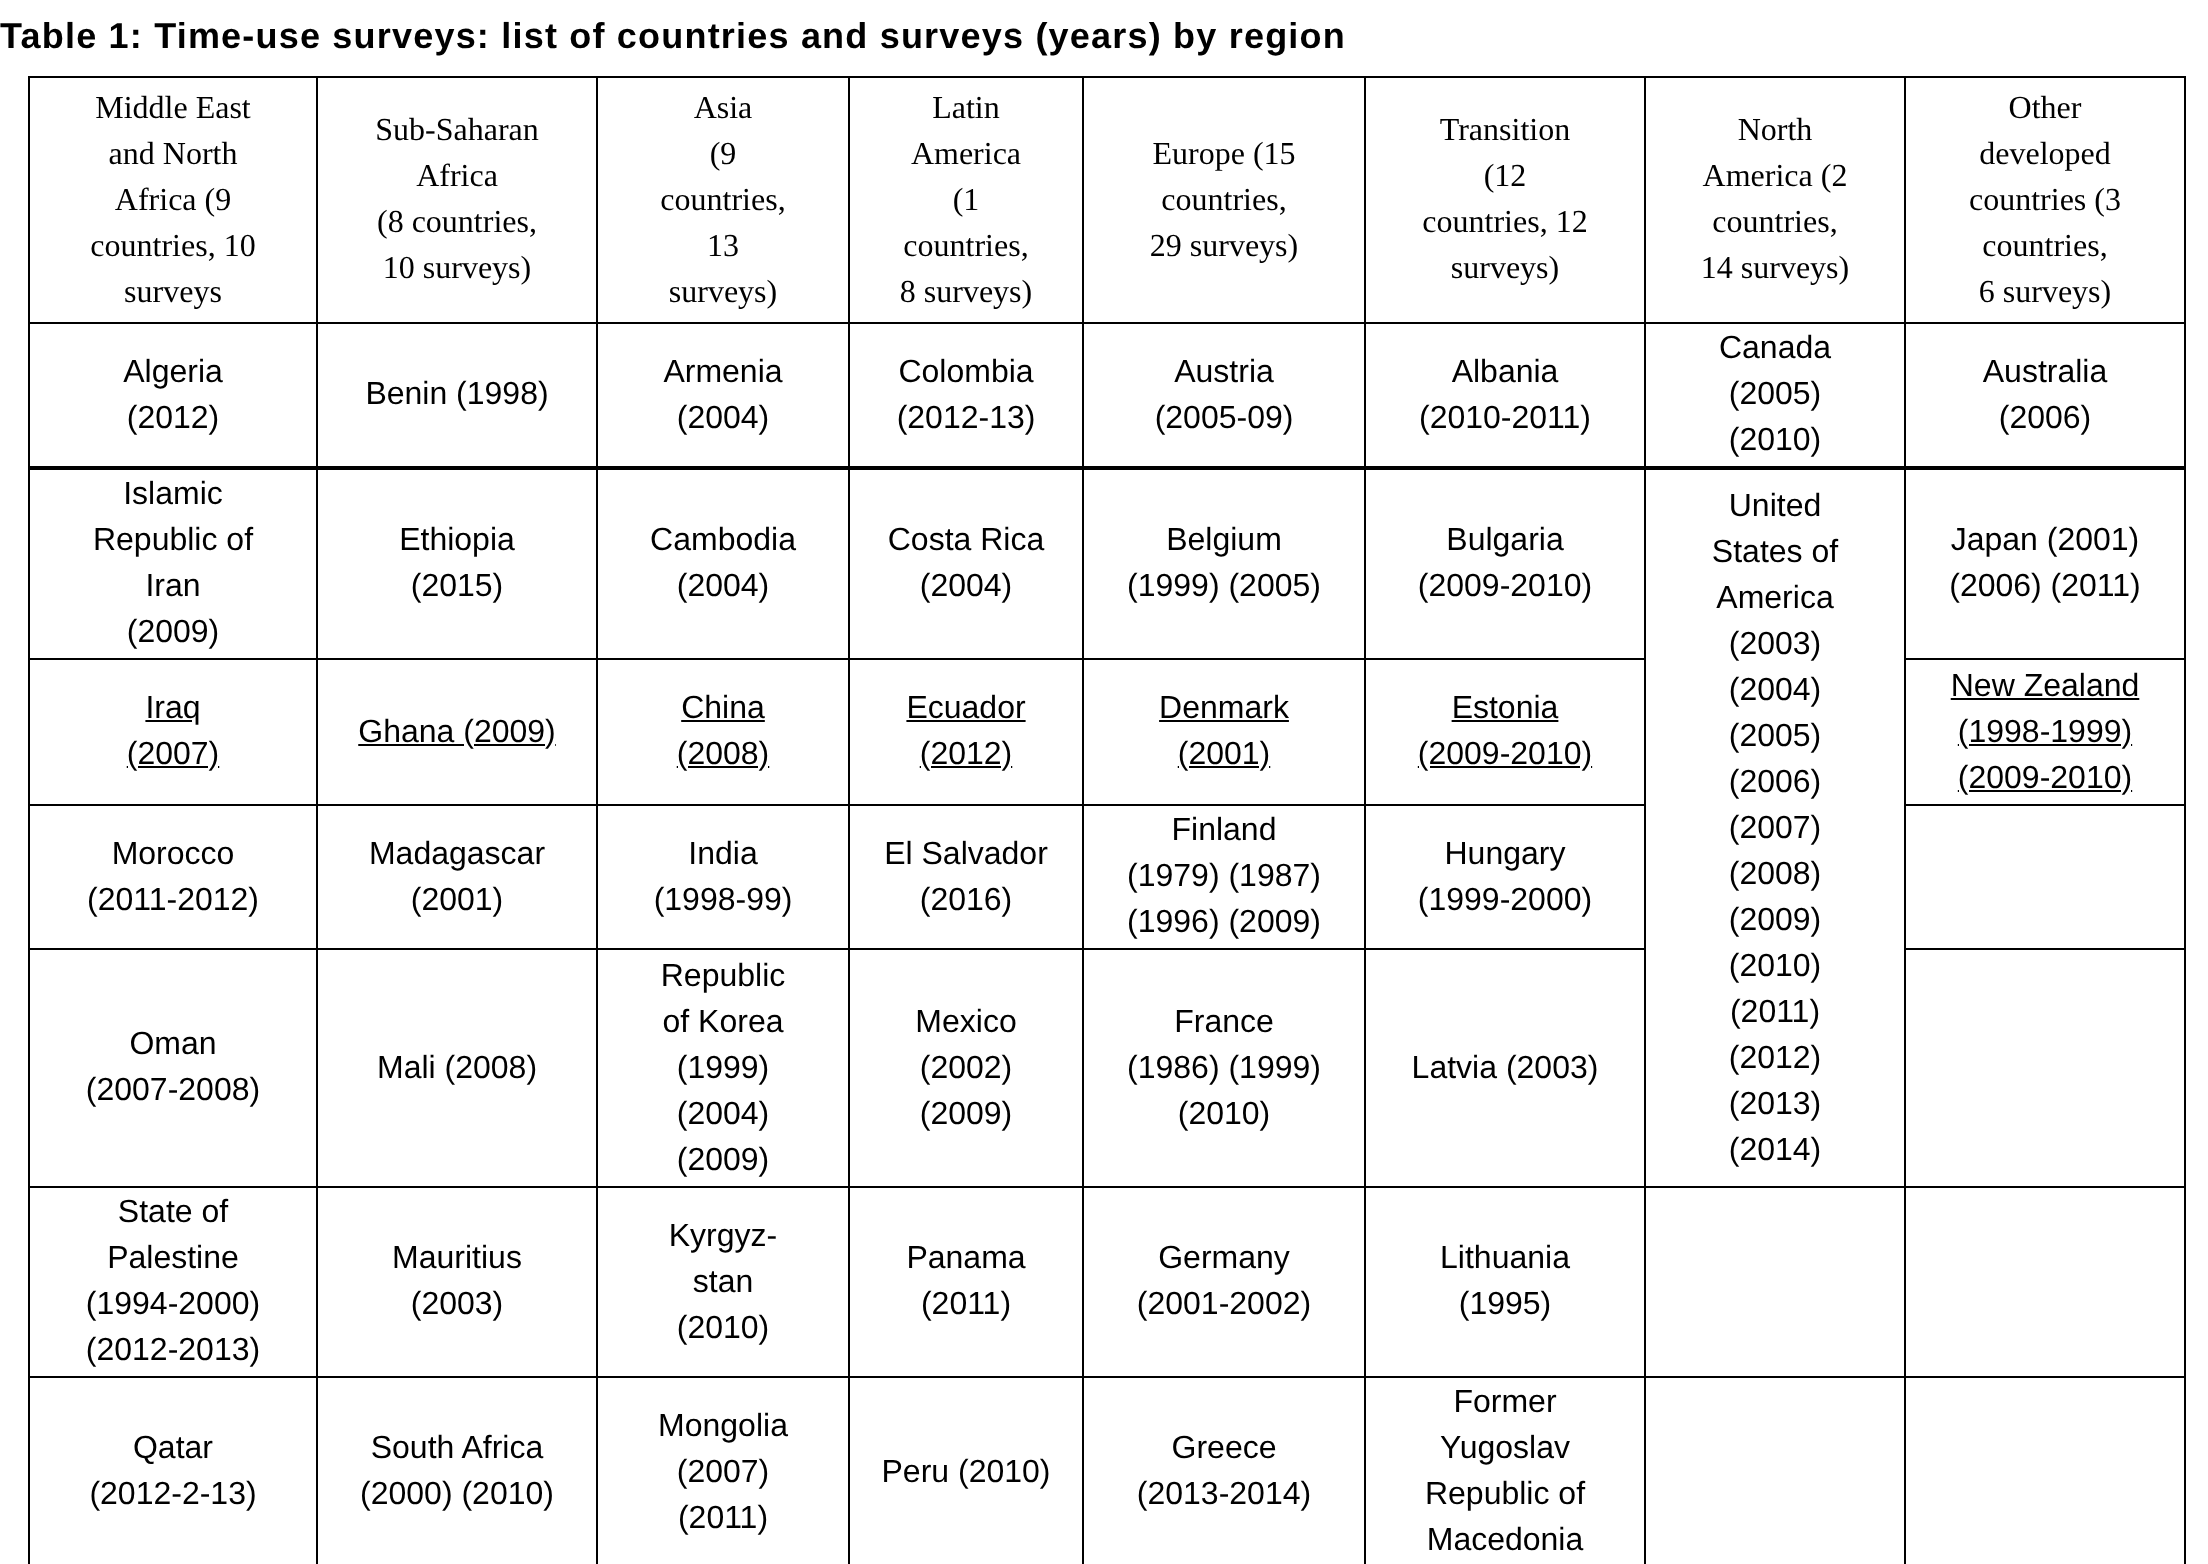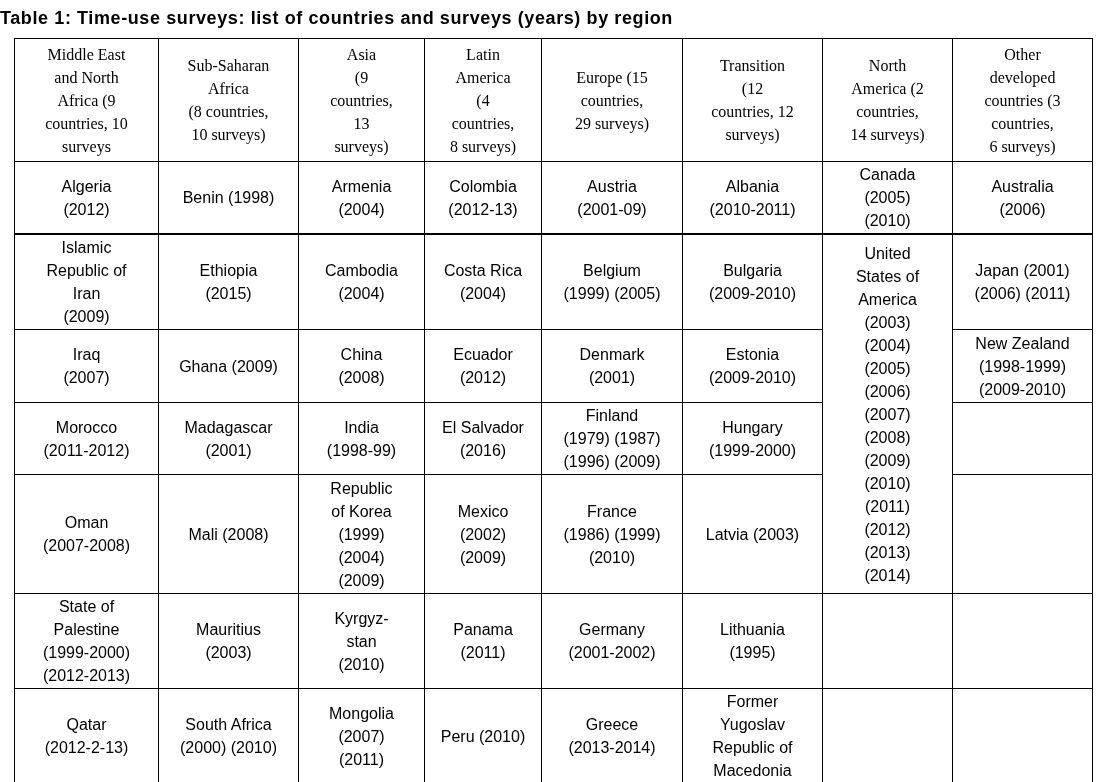--- a/index.html
+++ b/index.html
@@ -35,21 +35,21 @@
     vertical-align: middle;
     font-size: 16px;
     line-height: 23px;
     white-space: pre-line;
     padding: 1px 2px;
     overflow: hidden;
   }
   tr.rh-header { height: 123px; font-family: Liberation Serif, serif; }
   tr.rh-1 { height: 65px; }
   tr.rh-2 { height: 92px; }
-  tr.rh-3 { height: 73px; }
+  tr.rh-3 { height: 73px; text-decoration: underline; }
   tr.rh-4 { height: 69px; }
   tr.rh-5 { height: 119px; }
   tr.rh-6 { height: 92px; }
   tr.rh-7 { height: 92px; }
   tr.rh-1 td { border-bottom-width: 2px; }
 </style>
 </head>
 <body>
 
 <div class="page-title">Table 1: Time-use surveys: list of countries and surveys (years) by region</div>
@@ -76,21 +76,21 @@
 Africa
 (8 countries,
 10 surveys)</td>
       <td>Asia
 (9
 countries,
 13
 surveys)</td>
       <td>Latin
 America
-(4
+(1
 countries,
 8 surveys)</td>
       <td>Europe (15
 countries,
 29 surveys)</td>
       <td>Transition
 (12
 countries, 12
 surveys)</td>
       <td>North
@@ -105,21 +105,21 @@
     </tr>
     <tr class="rh-1">
       <td>Algeria
 (2012)</td>
       <td>Benin (1998)</td>
       <td>Armenia
 (2004)</td>
       <td>Colombia
 (2012-13)</td>
       <td>Austria
-(2001-09)</td>
+(2005-09)</td>
       <td>Albania
 (2010-2011)</td>
       <td>Canada
 (2005)
 (2010)</td>
       <td>Australia
 (2006)</td>
     </tr>
     <tr class="rh-2">
       <td>Islamic
@@ -200,21 +200,21 @@
 (2009)</td>
       <td>France
 (1986) (1999)
 (2010)</td>
       <td>Latvia (2003)</td>
       <td></td>
     </tr>
     <tr class="rh-6">
       <td>State of
 Palestine
-(1999-2000)
+(1994-2000)
 (2012-2013)</td>
       <td>Mauritius
 (2003)</td>
       <td>Kyrgyz-
 stan
 (2010)</td>
       <td>Panama
 (2011)</td>
       <td>Germany
 (2001-2002)</td>

